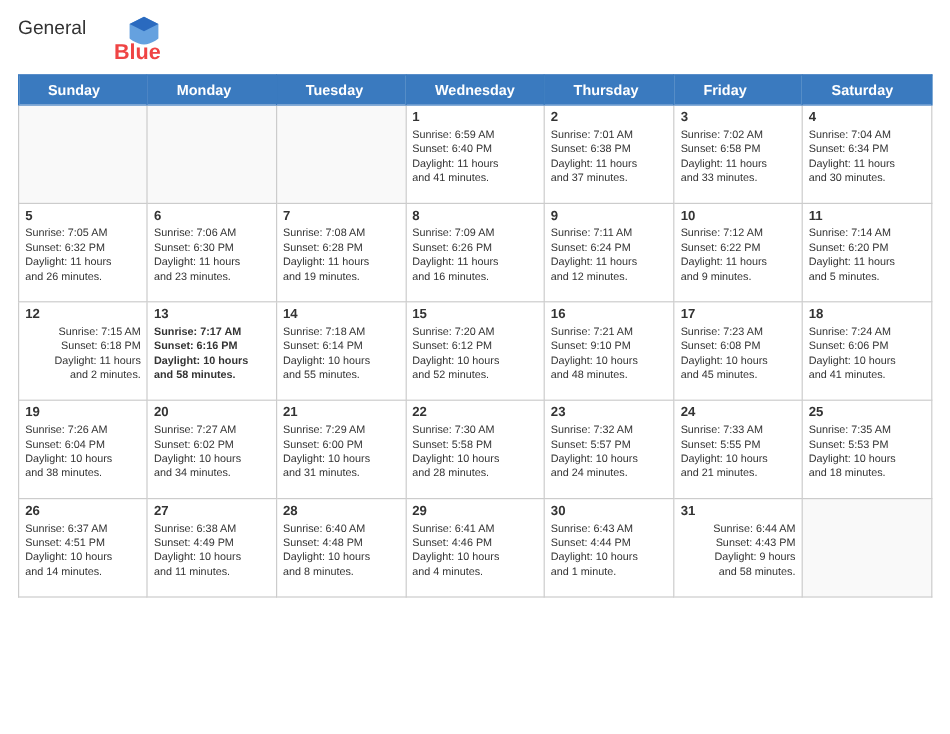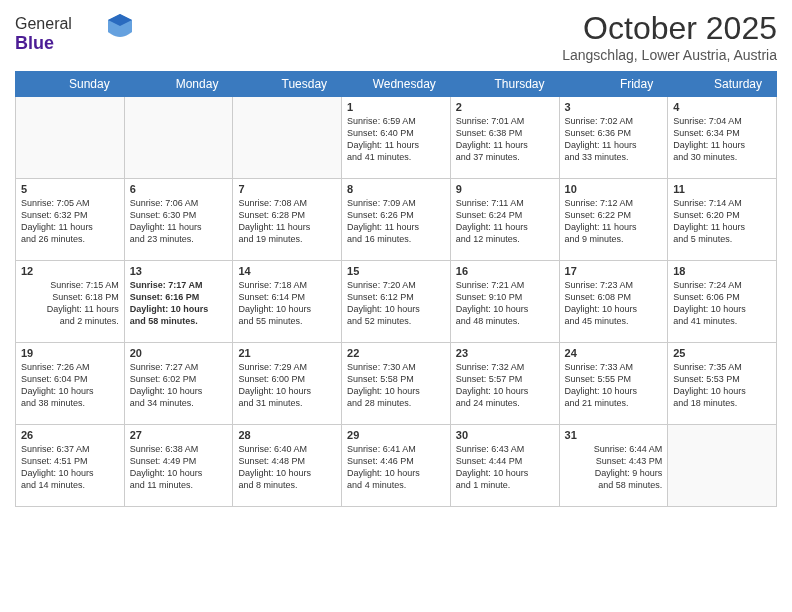--- a/index.html
+++ b/index.html
@@ -16,24 +16,24 @@
     
     .title-block { text-align: right; }
     .month-title { font-size: 32px; color: #333; font-weight: normal; }
     .location { font-size: 14px; color: #555; }
     
     .calendar { width: 100%; border-collapse: collapse; border: 1px solid #ccc; }
     
     .calendar th {
       background-color: #3a7abf;
       color: white;
-      text-align: right;
-      padding: 5px 14px;
+      text-align: left;
+      padding: 5px 24px;
       font-size: 12px;
-      font-weight: normal;
+      font-weight: bold;
       border: 1px solid #3a7abf;
     }
     
     .calendar td {
       border: 1px solid #ccc;
       vertical-align: top;
       padding: 4px 5px;
       width: calc(100% / 7);
       height: 82px;
       font-size: 9.5px;
@@ -62,26 +62,22 @@
   <div class="header">
     <div class="logo">
       <div style="line-height:1.1">
         <div style="display:flex; align-items:center;gap:32px;">
           <span class="logo-general">General</span>
           <svg class="logo-icon" viewBox="0 0 28 28">
             <path d="M14 4 L26 10 L26 22 C26 22 20 27 14 27 C8 27 2 22 2 22 L2 10 Z" fill="#4a90d9" opacity="0.85"></path>
             <path d="M14 4 L26 10 L14 16 L2 10 Z" fill="#2a6abf"></path>
           </svg>
         </div>
-        <span class="logo-blue" style="color:#4c1d95; font-size:18px; font-weight:bold; margin-top:-4px; display:block; ">Blue</span>
+        <span class="logo-blue" style="color:#ef4444; font-size:18px; font-weight:bold; margin-top:-4px; display:block; text-align:right;">Blue</span>
       </div>
-    </div>
-    <div class="title-block">
-      <div class="month-title">October 2025</div>
-      <div class="location">Langschlag, Lower Austria, Austria</div>
     </div>
   </div>
 
   <table class="calendar">
     <thead>
       <tr>
         <th>Sunday</th>
         <th>Monday</th>
         <th>Tuesday</th>
         <th>Wednesday</th>
@@ -105,21 +101,21 @@
           <td>
             <span class="day-num">2</span>
             <div class="day-info" style="white-space: pre-line;">Sunrise: 7:01 AM
 Sunset: 6:38 PM
 Daylight: 11 hours
 and 37 minutes.</div>
           </td>
           <td>
             <span class="day-num">3</span>
             <div class="day-info" style="white-space: pre-line;">Sunrise: 7:02 AM
-Sunset: 6:36 PM
+Sunset: 6:58 PM
 Daylight: 11 hours
 and 33 minutes.</div>
           </td>
           <td>
             <span class="day-num">4</span>
             <div class="day-info" style="white-space: pre-line;">Sunrise: 7:04 AM
 Sunset: 6:34 PM
 Daylight: 11 hours
 and 30 minutes.</div>
           </td>

